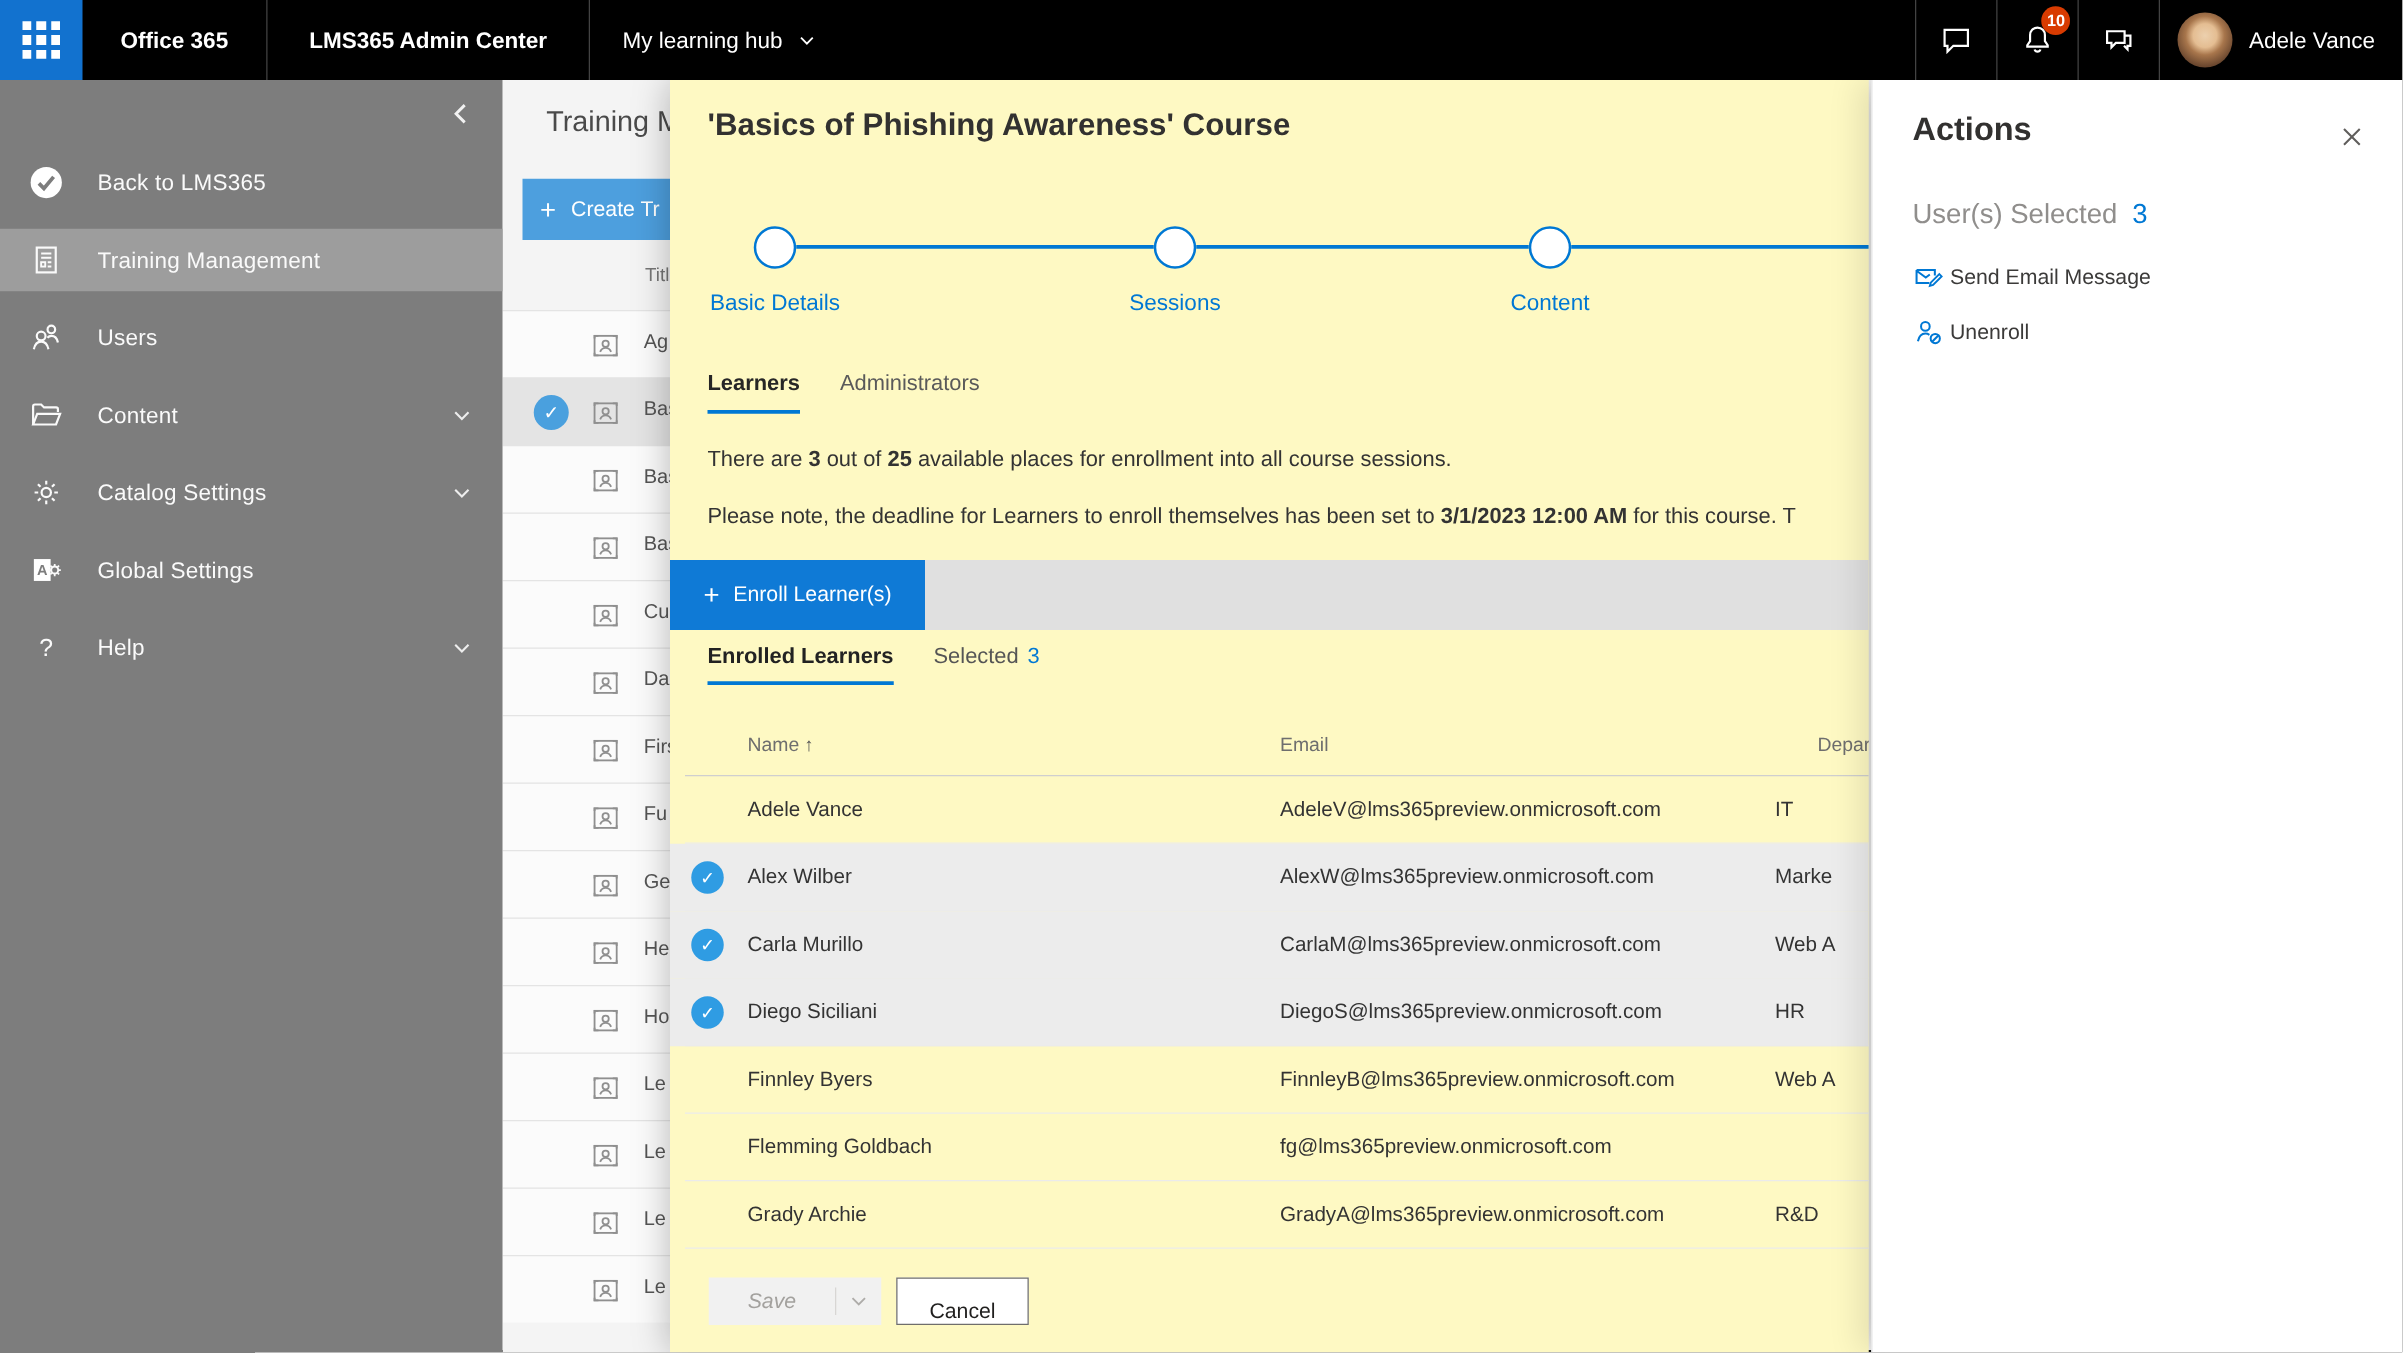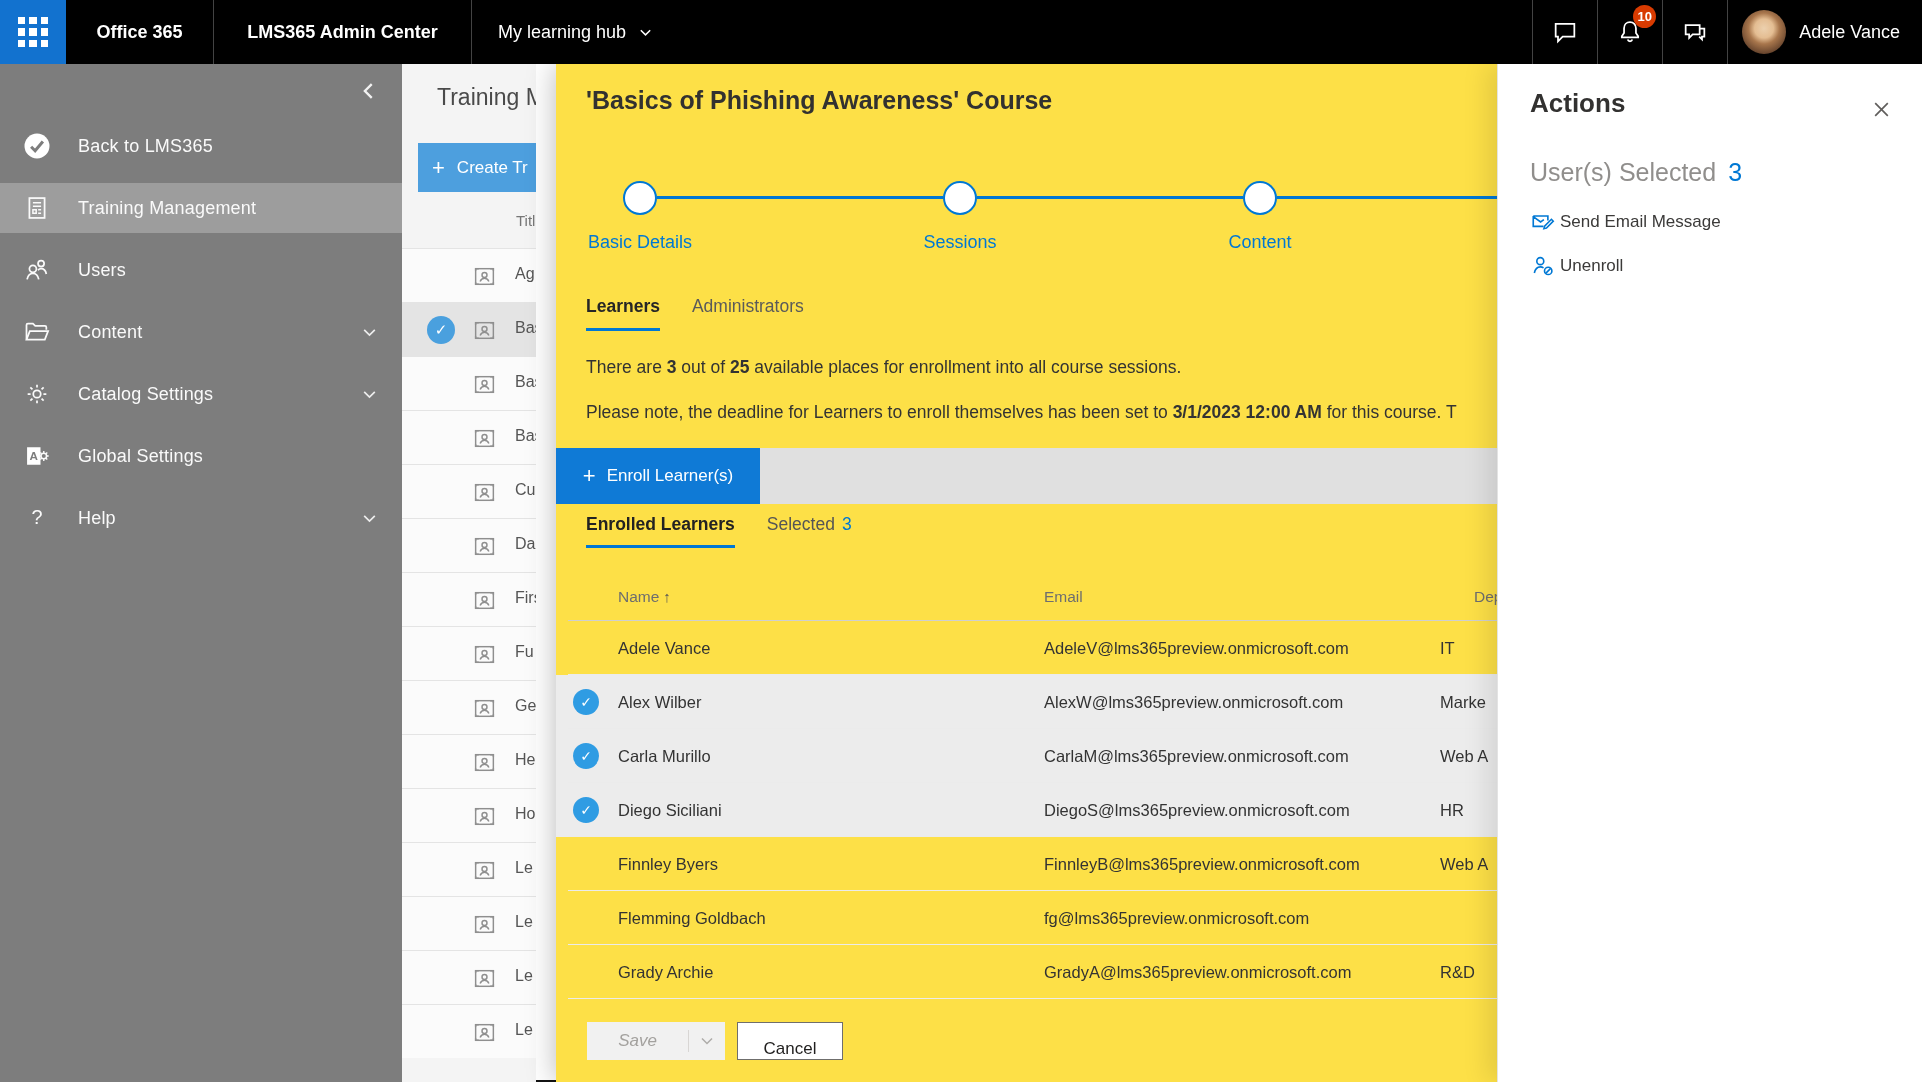--- a/index.html
+++ b/index.html
@@ -54,22 +54,22 @@
   .bg-rows { position:absolute; top:184px; left:0; right:0; }
   .bg-row { position:relative; height:54px; border-top:1px solid #e4e4e4; background:#fbfbfb; cursor:pointer; }
   .bg-row.sel { background:#e4e4e4; }
   .bg-check { position:absolute; left:25px; top:13px; width:28px; height:28px; border-radius:50%;
               background:#4aa0de; color:#fff; display:flex; align-items:center; justify-content:center;
               font-size:15px; cursor:pointer; }
   .bg-ricon { position:absolute; left:70px; top:15px; color:#8f8f8f; }
   .bg-rtext { position:absolute; left:113px; top:16px; font-size:16px; color:#555; white-space:nowrap; }
 
   
-  .modal { position:absolute; left:536px; top:64px; width:959px; bottom:0; background:#fde047;
-           box-shadow:0 0 28px rgba(0,0,0,.28); overflow:hidden; z-index:20;margin-left:20px; }
+  .modal { position:absolute; left:536px; top:64px; width:959px; bottom:0; background:#fef9c3;
+           box-shadow:0 0 28px rgba(0,0,0,.28); overflow:hidden; z-index:20; }
   .m-title { position:absolute; left:30px; top:22px; font-size:25px; font-weight:600; color:#323130; white-space:nowrap; }
   .step-line { position:absolute; top:132px; height:3px; background:#0078d4; }
   .step-c { position:absolute; top:117px; width:34px; height:34px; border:2.5px solid #0078d4;
             border-radius:50%; background:#fff; cursor:pointer; }
   .step-label { position:absolute; top:168px; transform:translateX(-50%); color:#0078d4; font-size:18px;
                 white-space:nowrap; cursor:pointer; }
   .m-tabs { position:absolute; left:30px; top:232px; display:flex; gap:32px; font-size:17.5px; }
   .m-tab { padding-bottom:11px; color:#5a5a5a; cursor:pointer; }
   .m-tab.active { color:#262626; font-weight:700; border-bottom:3px solid #0078d4; }
   .m-info { position:absolute; left:30px; font-size:17.5px; color:#333; white-space:nowrap; }
@@ -105,21 +105,21 @@
   .m-cancel { position:absolute; left:181px; top:958px; width:106px; height:38px; background:#fff;
               border:1px solid #6f6e6c; color:#201f1e; font-size:17px; display:flex; align-items:flex-end;
               justify-content:center; cursor:pointer; font-family:inherit; }
 
   
   .actions { position:absolute; left:1497px; top:64px; right:0; bottom:0; background:#fff; z-index:30;
              border-left:1px solid #e3e3e3; box-shadow:-10px 0 24px rgba(0,0,0,.10); }
   .a-title { position:absolute; left:32px; top:24px; font-size:26px; font-weight:600; color:#323130; }
   .a-close { position:absolute; right:26px; top:30px; width:30px; height:30px; color:#605e5c;
              display:flex; align-items:center; justify-content:center; cursor:pointer; }
-  .a-selected { position:absolute; left:32px; top:94px; font-size:25px; color:#908e8c; }
+  .a-selected { position:absolute; left:32px; top:94px; font-size:22px; color:#908e8c; }
   .a-count { color:#0078d4; margin-left:12px; }
   .a-list { position:absolute; left:32px; top:136px; }
   .a-item { display:flex; align-items:center; gap:4px; height:44px; font-size:17px; color:#3b3a39; cursor:pointer; }
   .a-ic { width:26px; height:26px; color:#0078d4; display:flex; align-items:center; justify-content:center; }
 </style>
 </head>
 <body>
 
 <div class="screen">
 

